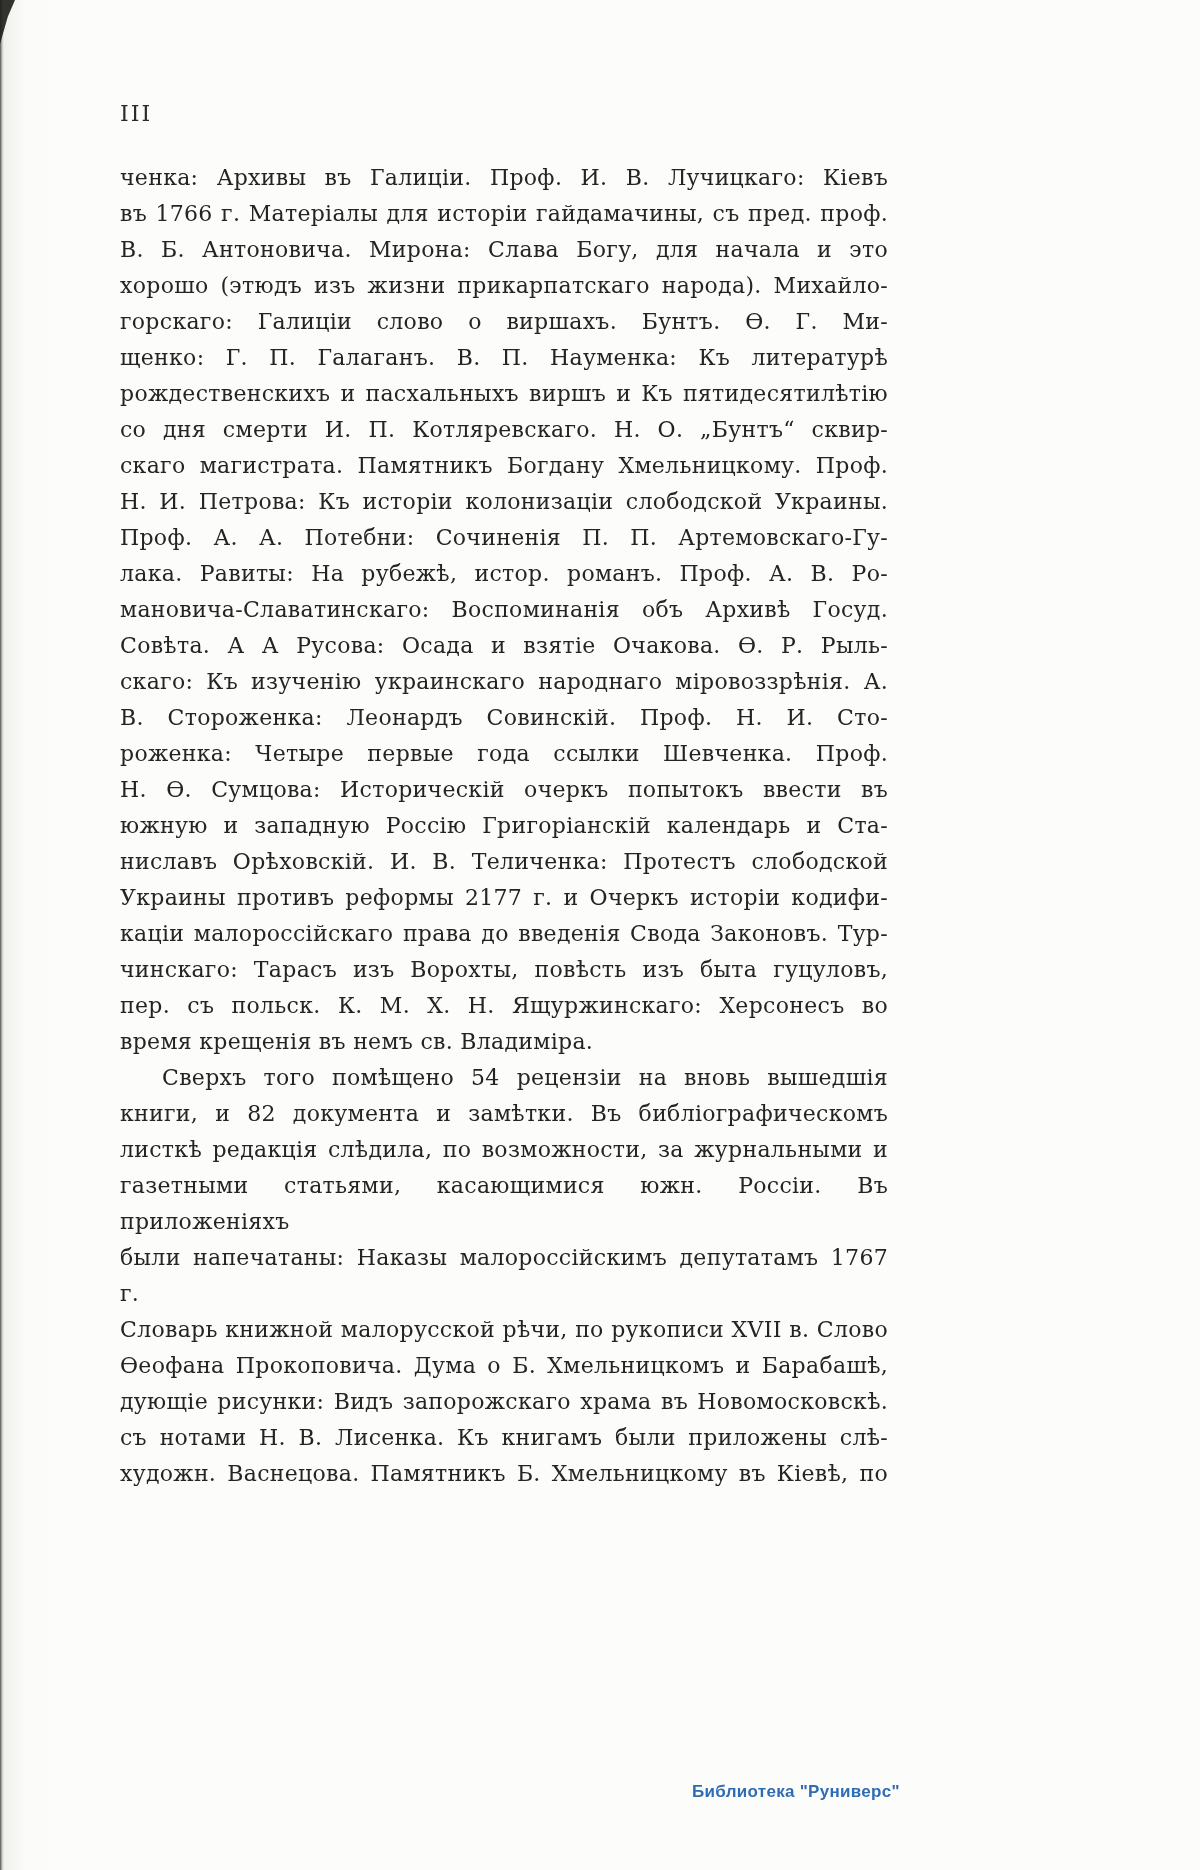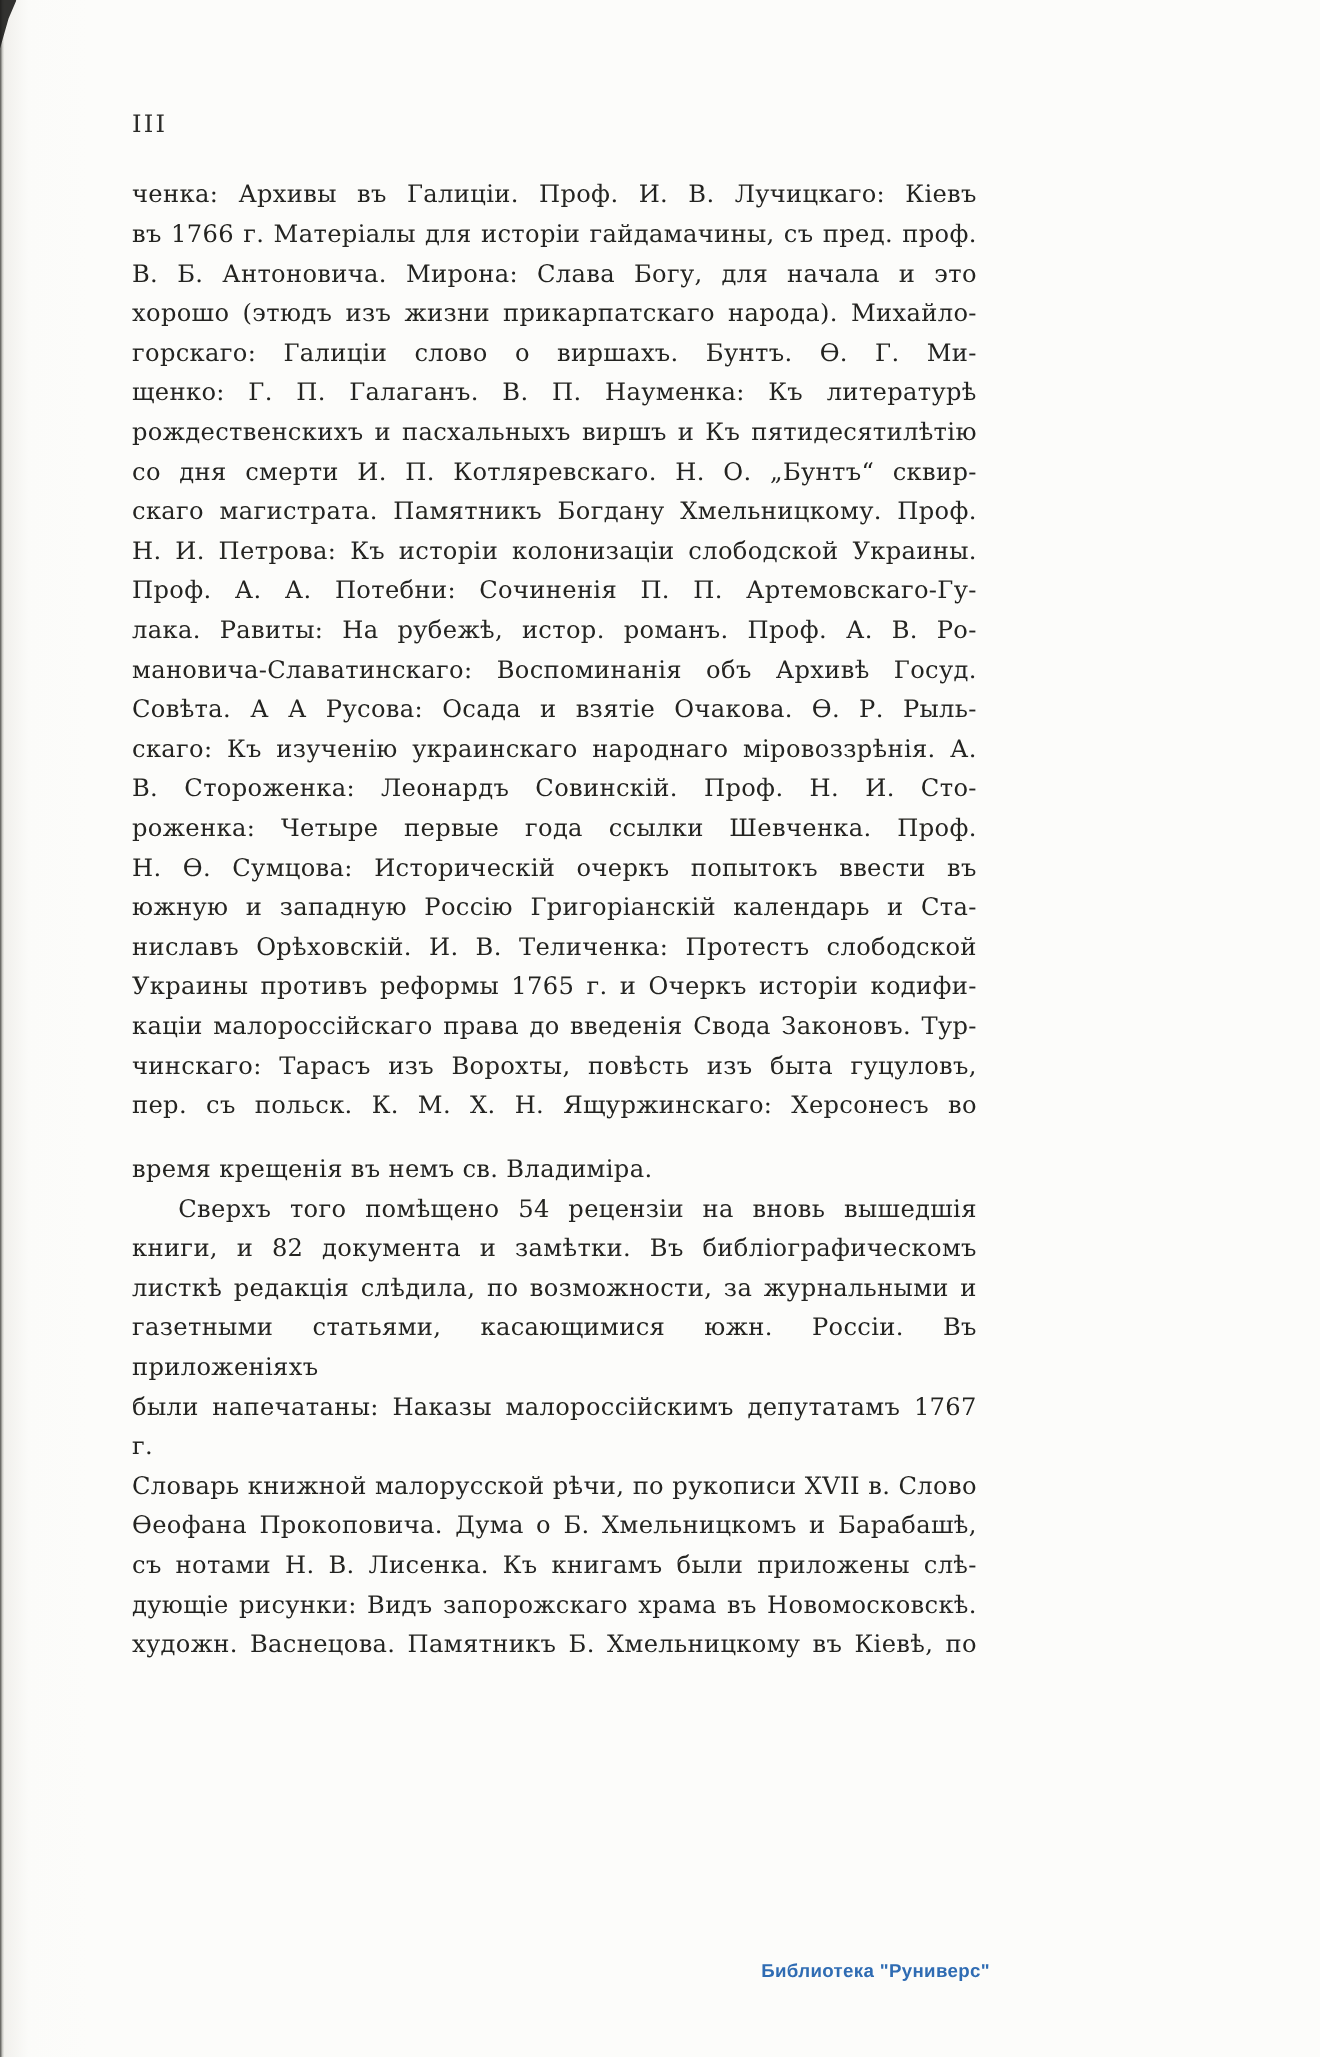--- a/index.html
+++ b/index.html
@@ -50,21 +50,21 @@
     color: #242421;
     letter-spacing: 0.3px;
   }
   .line {
     line-height: 36px;
     text-align: justify;
     text-align-last: justify;
     text-justify: inter-word;
     white-space: normal;
   }
-  .line.no-just { text-align-last: left; margin-top: 22px; }
+  .line.no-just { text-align-last: left; }
   .line.indent { text-indent: 42px; }
   .bold { font-weight: 400; }
   .watermark {
     position: absolute;
     left: 692px;
     top: 1782px;
     font-family: "Liberation Sans", "DejaVu Sans", sans-serif;
     font-size: 17px;
     font-weight: 700;
     letter-spacing: 0.3px;
@@ -95,34 +95,34 @@
         <div class="line"><span class="bold">Проф. А. А. Потебни:</span><span> Сочиненія П. П. Артемовскаго-Гу-</span></div>
         <div class="line"><span>лака. </span><span class="bold">Равиты:</span><span> На рубежѣ, истор. романъ. </span><span class="bold">Проф. А. В. Ро-</span></div>
         <div class="line"><span class="bold">мановича-Славатинскаго:</span><span> Воспоминанія объ Архивѣ Госуд.</span></div>
         <div class="line"><span>Совѣта. </span><span class="bold">А А Русова:</span><span> Осада и взятіе Очакова. </span><span class="bold">Ѳ. Р. Рыль-</span></div>
         <div class="line"><span class="bold">скаго:</span><span> Къ изученію украинскаго народнаго міровоззрѣнія. </span><span class="bold">А.</span></div>
         <div class="line"><span class="bold">В. Стороженка:</span><span> Леонардъ Совинскій. </span><span class="bold">Проф. Н. И. Сто-</span></div>
         <div class="line"><span class="bold">роженка:</span><span> Четыре первые года ссылки Шевченка. </span><span class="bold">Проф.</span></div>
         <div class="line"><span class="bold">Н. Ѳ. Сумцова:</span><span> Историческій очеркъ попытокъ ввести въ</span></div>
         <div class="line"><span>южную и западную Россію Григоріанскій календарь и Ста-</span></div>
         <div class="line"><span>ниславъ Орѣховскій. </span><span class="bold">И. В. Теличенка:</span><span> Протестъ слободской</span></div>
-        <div class="line"><span>Украины противъ реформы 1765 г. и Очеркъ исторіи кодифи-</span></div>
+        <div class="line"><span>Украины противъ реформы 2177 г. и Очеркъ исторіи кодифи-</span></div>
         <div class="line"><span>каціи малороссійскаго права до введенія Свода Законовъ. </span><span class="bold">Тур-</span></div>
         <div class="line"><span class="bold">чинскаго:</span><span> Тарасъ изъ Ворохты, повѣсть изъ быта гуцуловъ,</span></div>
         <div class="line"><span>пер. съ польск. К. М. </span><span class="bold">Х. Н. Ящуржинскаго:</span><span> Херсонесъ во</span></div>
         <div class="line no-just"><span>время крещенія въ немъ св. Владиміра.</span></div>
       </div>
       <div>
         <div class="line indent"><span>Сверхъ того помѣщено 54 рецензіи на вновь вышедшія</span></div>
         <div class="line"><span>книги, и 82 документа и замѣтки. Въ библіографическомъ</span></div>
         <div class="line"><span>листкѣ редакція слѣдила, по возможности, за журнальными и</span></div>
         <div class="line"><span>газетными статьями, касающимися южн. Россіи. Въ приложеніяхъ</span></div>
         <div class="line"><span>были напечатаны: Наказы малороссійскимъ депутатамъ 1767 г.</span></div>
         <div class="line"><span>Словарь книжной малорусской рѣчи, по рукописи XVII в. Слово</span></div>
         <div class="line"><span>Ѳеофана Прокоповича. Дума о Б. Хмельницкомъ и Барабашѣ,</span></div>
+        <div class="line"><span>дующіе рисунки: Видъ запорожскаго храма въ Новомосковскѣ.</span></div>
         <div class="line"><span>съ нотами Н. В. Лисенка. Къ книгамъ были приложены слѣ-</span></div>
-        <div class="line"><span>дующіе рисунки: Видъ запорожскаго храма въ Новомосковскѣ.</span></div>
         <div class="line"><span>художн. Васнецова. Памятникъ Б. Хмельницкому въ Кіевѣ, по</span></div>
       </div>
     </div>
 
   <div class="watermark">Библиотека "Руниверс"</div>
 </div>
 
 </body></html>

